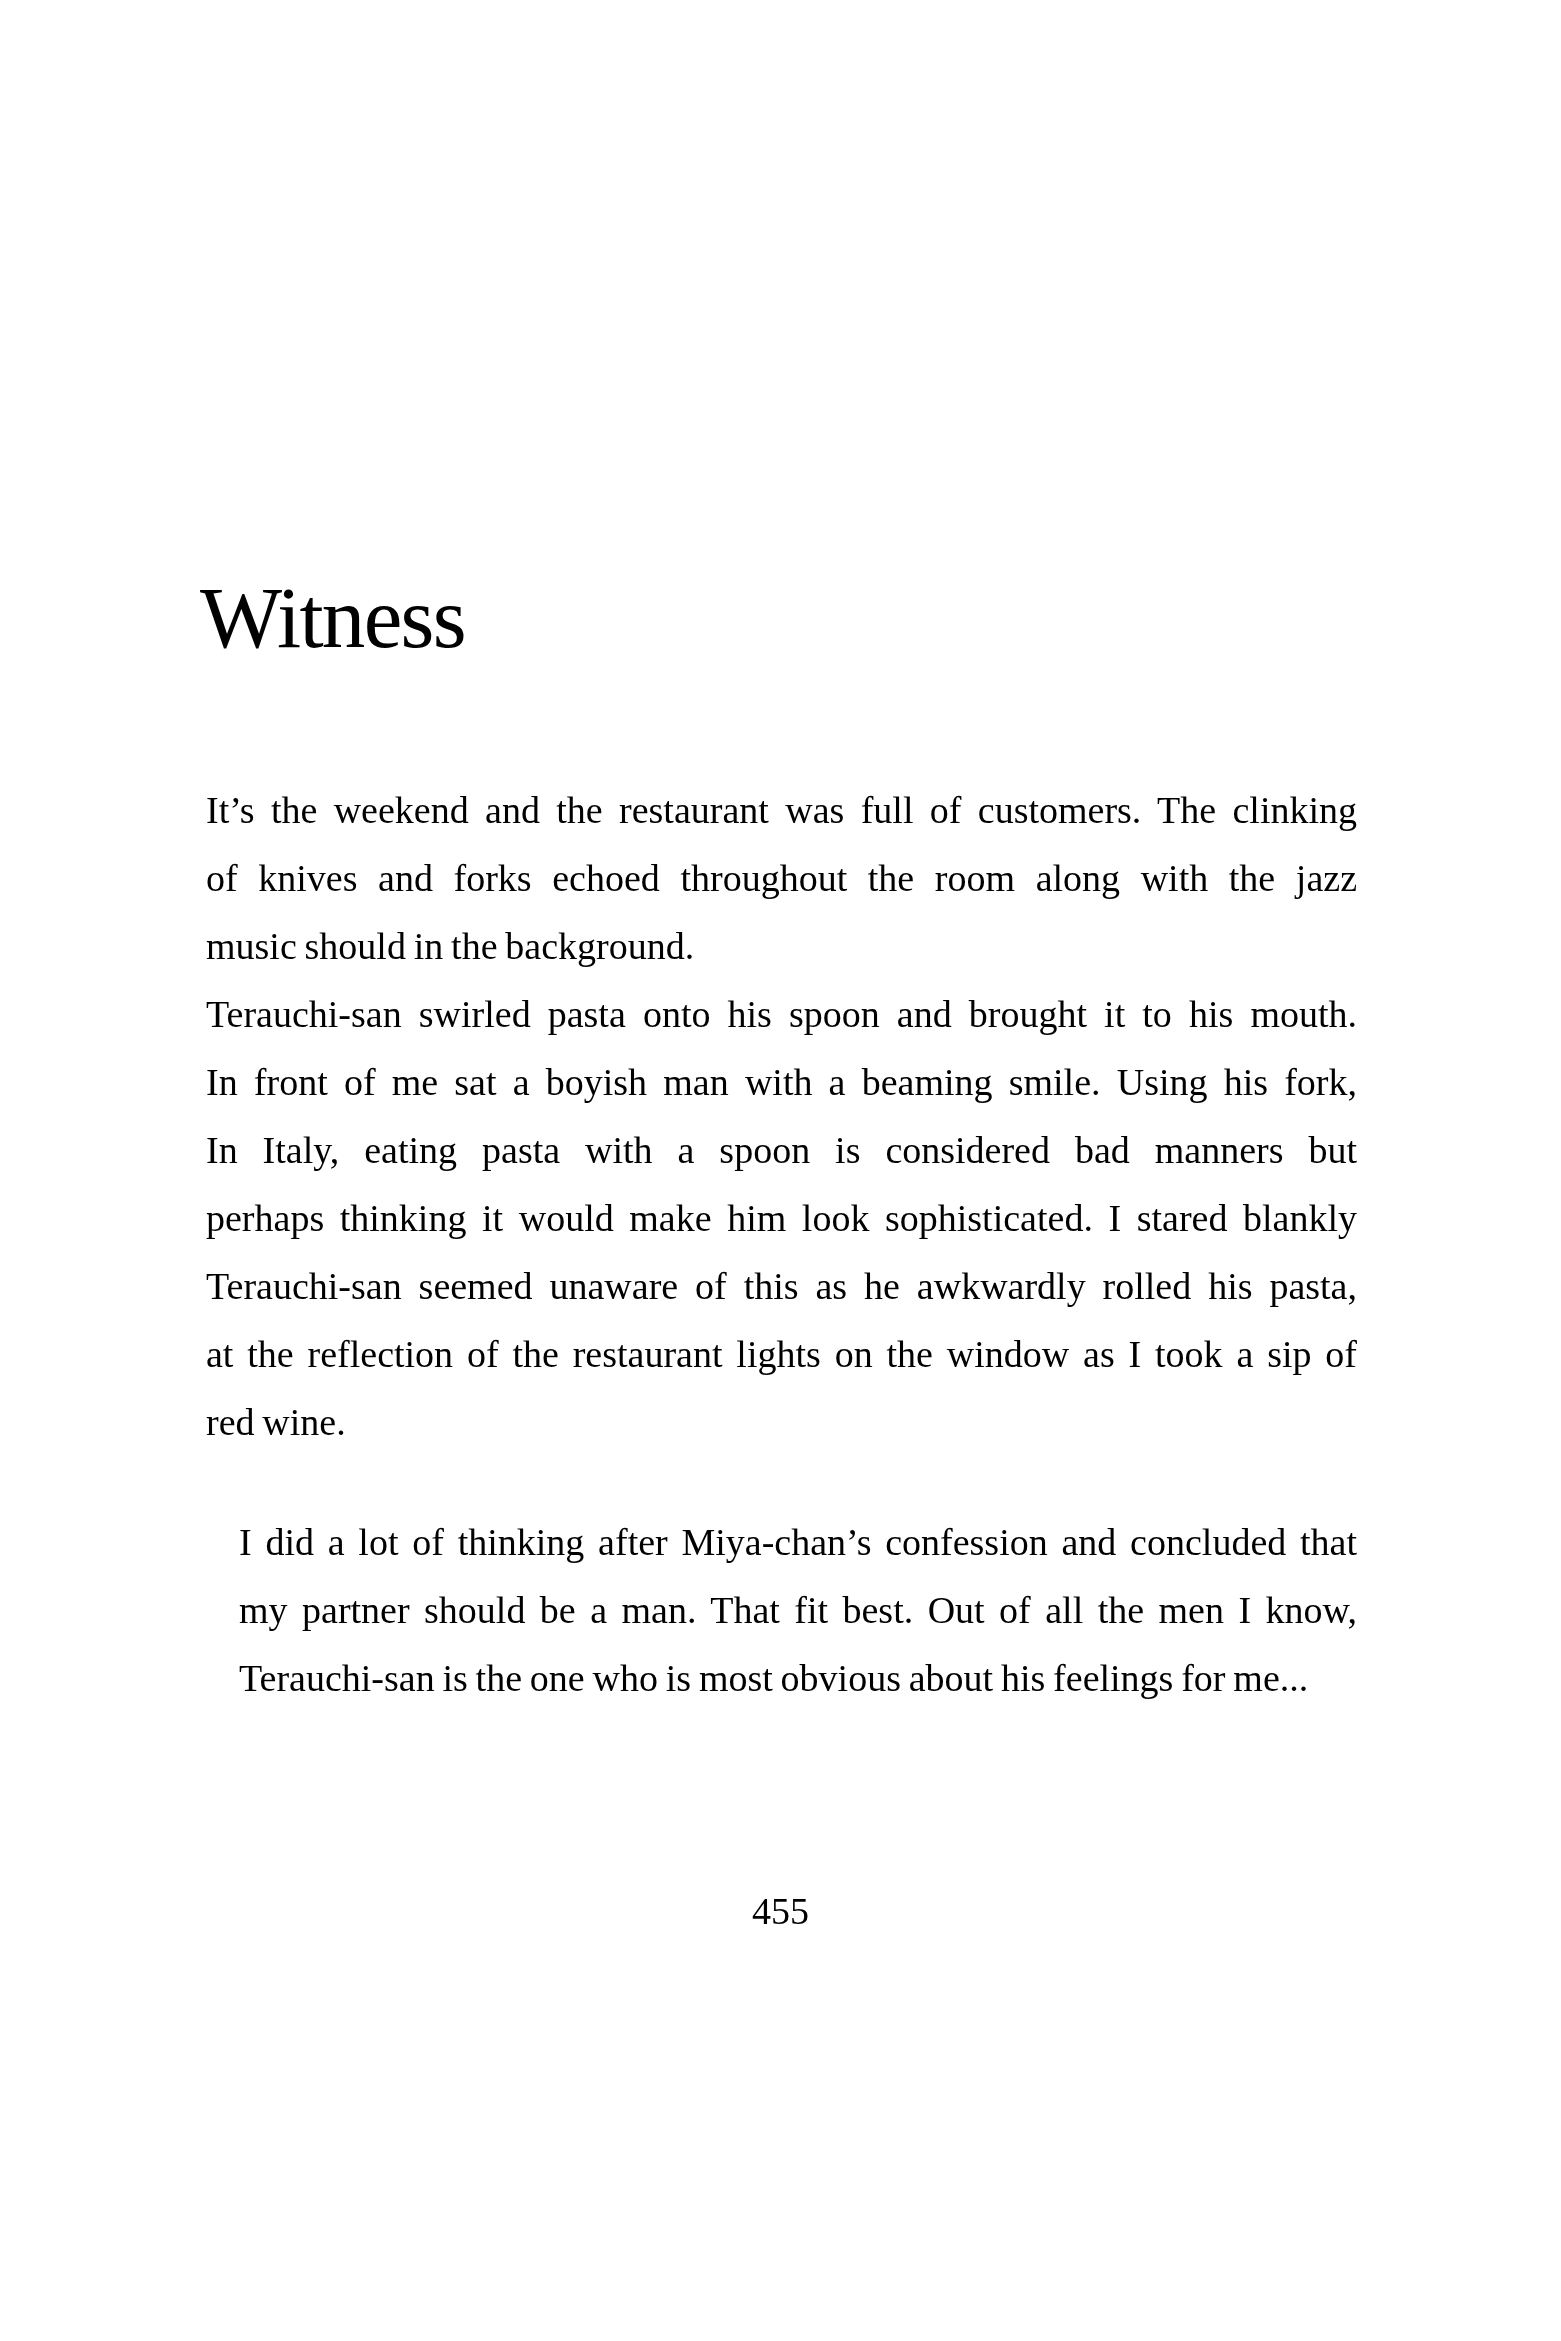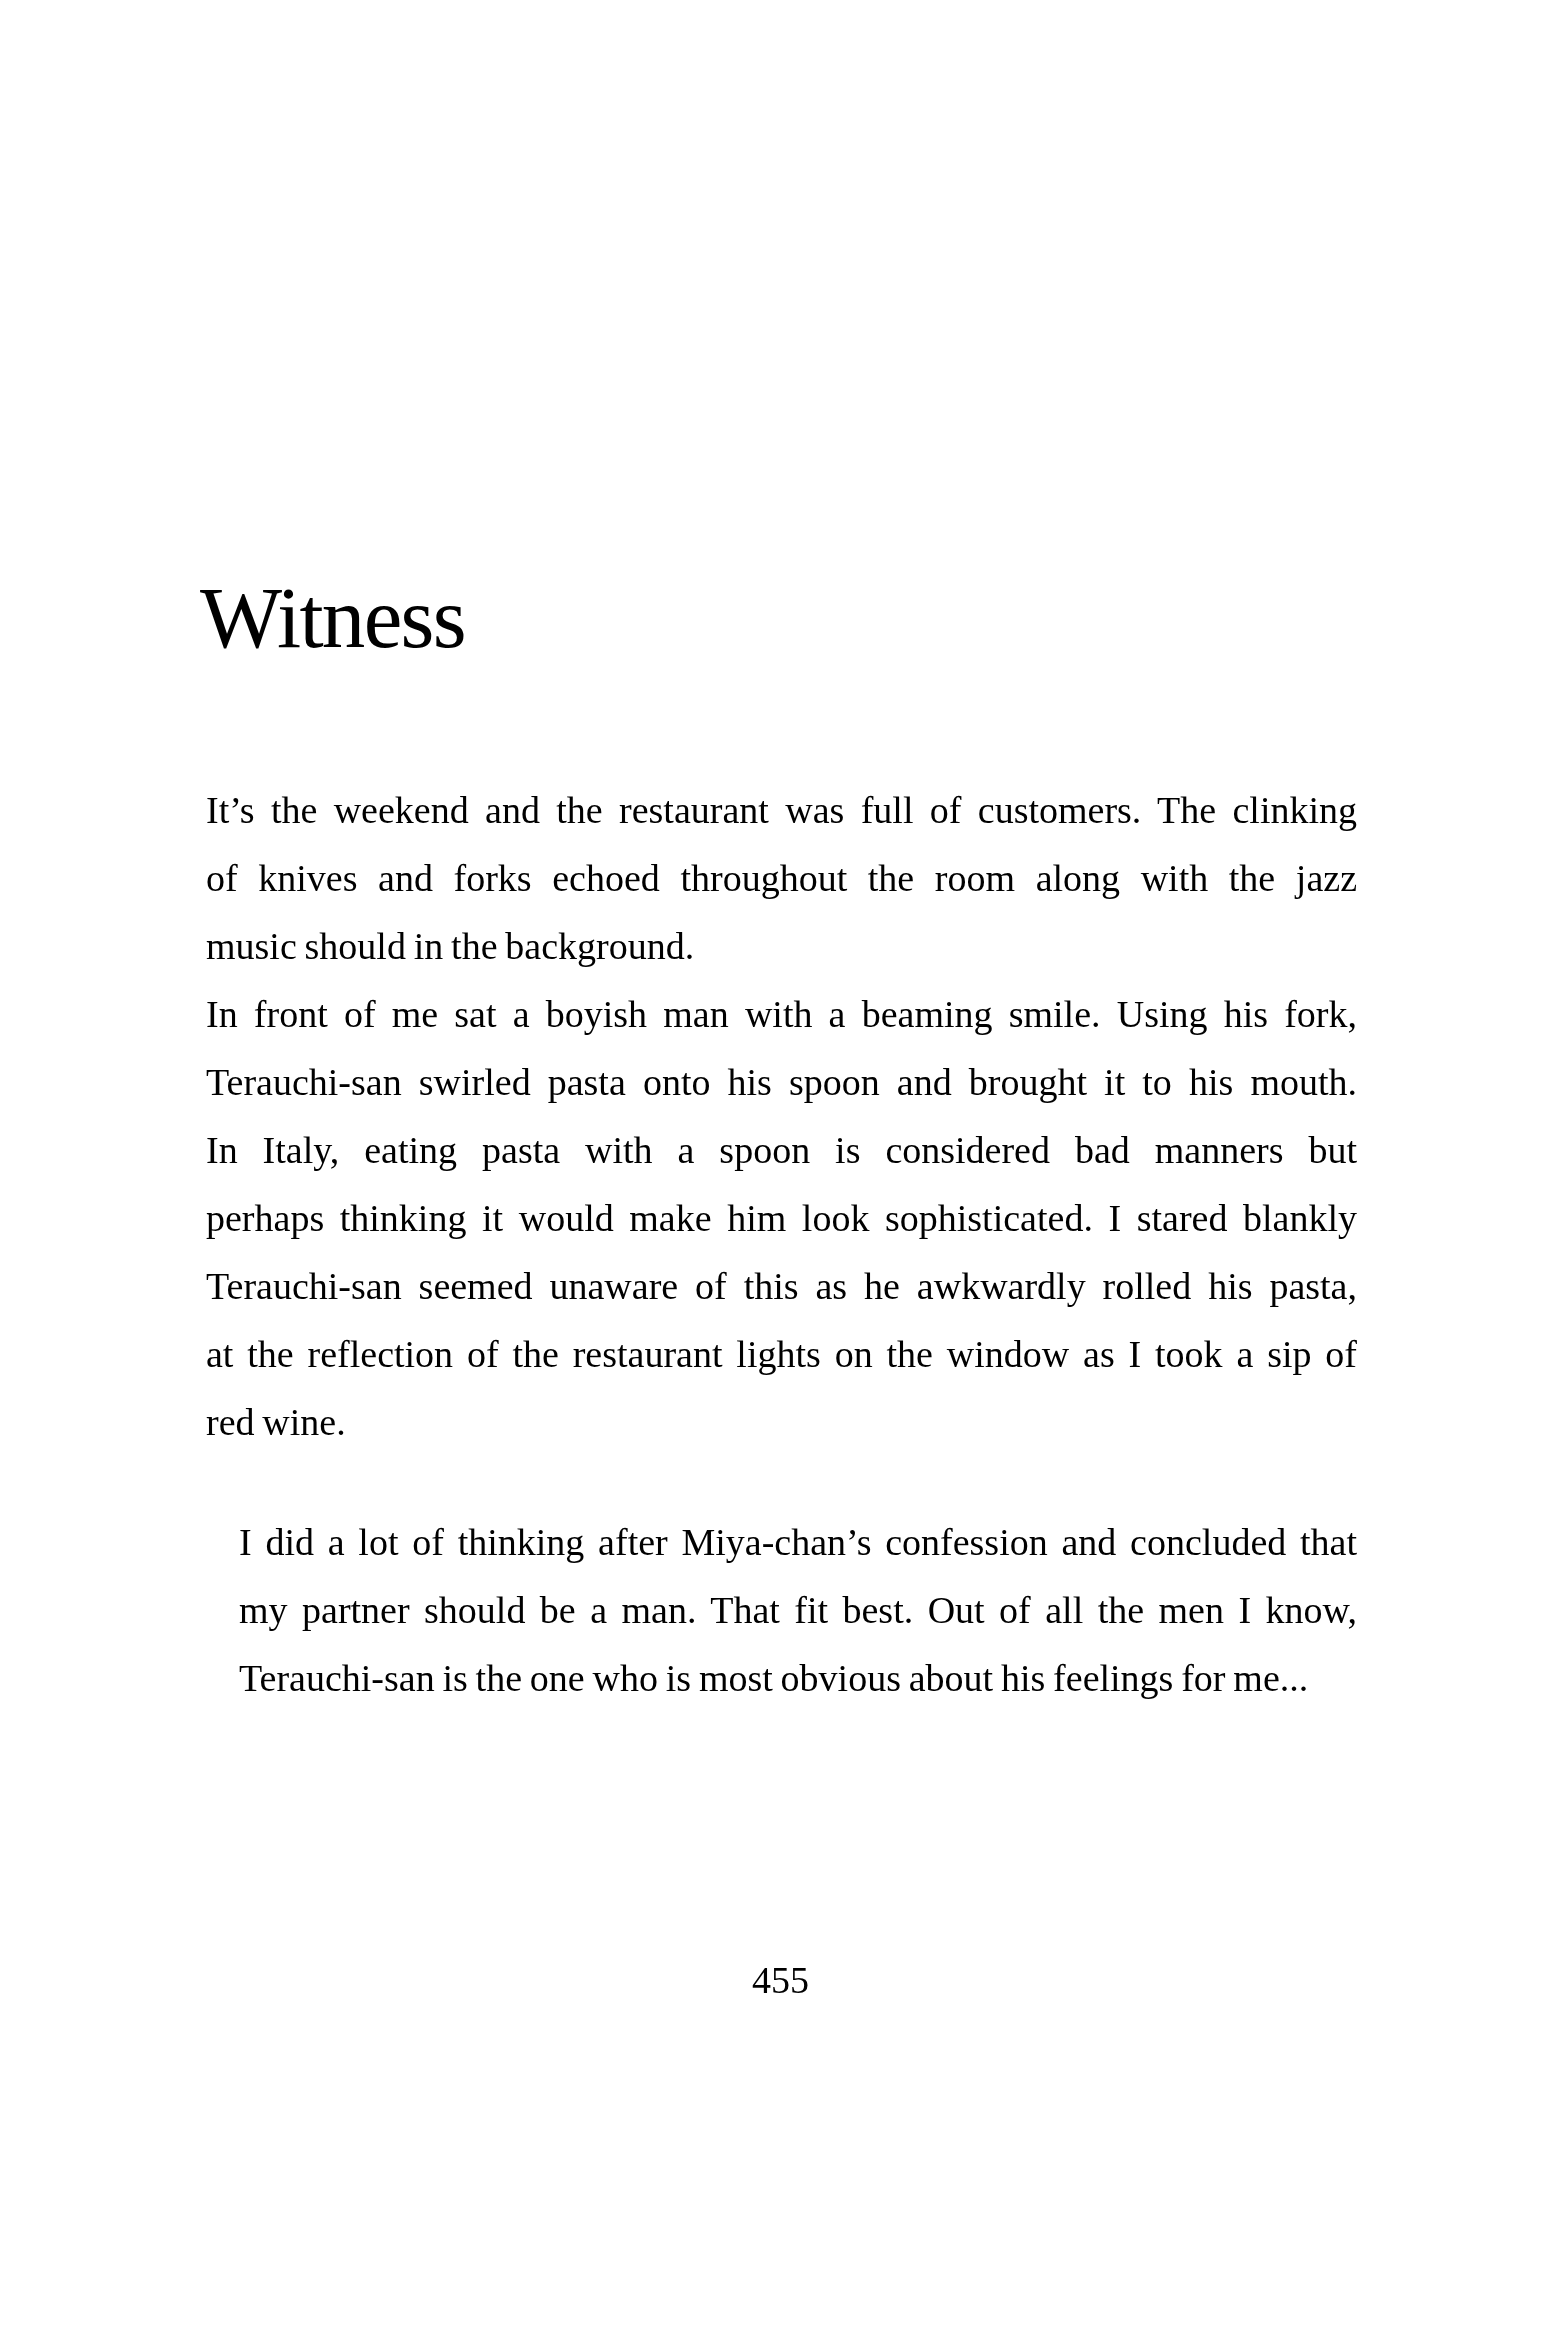--- a/index.html
+++ b/index.html
@@ -48,21 +48,21 @@
     word-spacing: -1.7px;
     text-align: left;
   }
   .line.justify {
     text-align: justify;
     text-align-last: justify;
   }
   .page-number {
     position: absolute;
     left: 0;
-    top: 1946px;
+    top: 1877px;
     width: 1561px;
     text-align: center;
     font-size: 38px;
     line-height: 68px;
   }
 </style>
 </head>
 <body>
 
 <div class="page">
@@ -71,22 +71,22 @@
 
   <div class="body-text">
 
     <div class="paragraph para-1">
       <div class="line justify">It’s the weekend and the restaurant was full of customers. The clinking</div>
       <div class="line justify">of knives and forks echoed throughout the room along with the jazz</div>
       <div class="line">music should in the background.</div>
     </div>
 
     <div class="paragraph para-2">
+      <div class="line justify">Terauchi-san swirled pasta onto his spoon and brought it to his mouth.</div>
       <div class="line justify">In front of me sat a boyish man with a beaming smile. Using his fork,</div>
-      <div class="line justify">Terauchi-san swirled pasta onto his spoon and brought it to his mouth.</div>
       <div class="line justify">In Italy, eating pasta with a spoon is considered bad manners but</div>
       <div class="line justify">perhaps thinking it would make him look sophisticated. I stared blankly</div>
       <div class="line justify">Terauchi-san seemed unaware of this as he awkwardly rolled his pasta,</div>
       <div class="line justify">at the reflection of the restaurant lights on the window as I took a sip of</div>
       <div class="line">red wine.</div>
     </div>
 
     <div class="paragraph para-3">
       <div class="line justify">I did a lot of thinking after Miya-chan’s confession and concluded that</div>
       <div class="line justify">my partner should be a man. That fit best. Out of all the men I know,</div>

